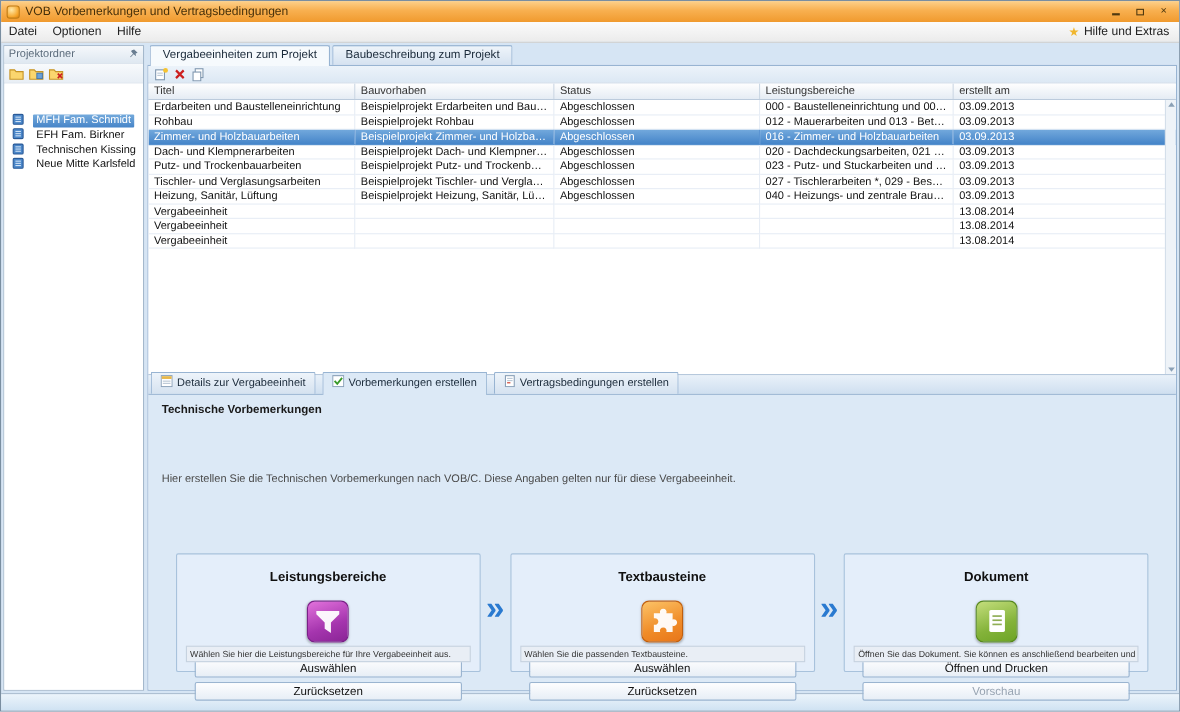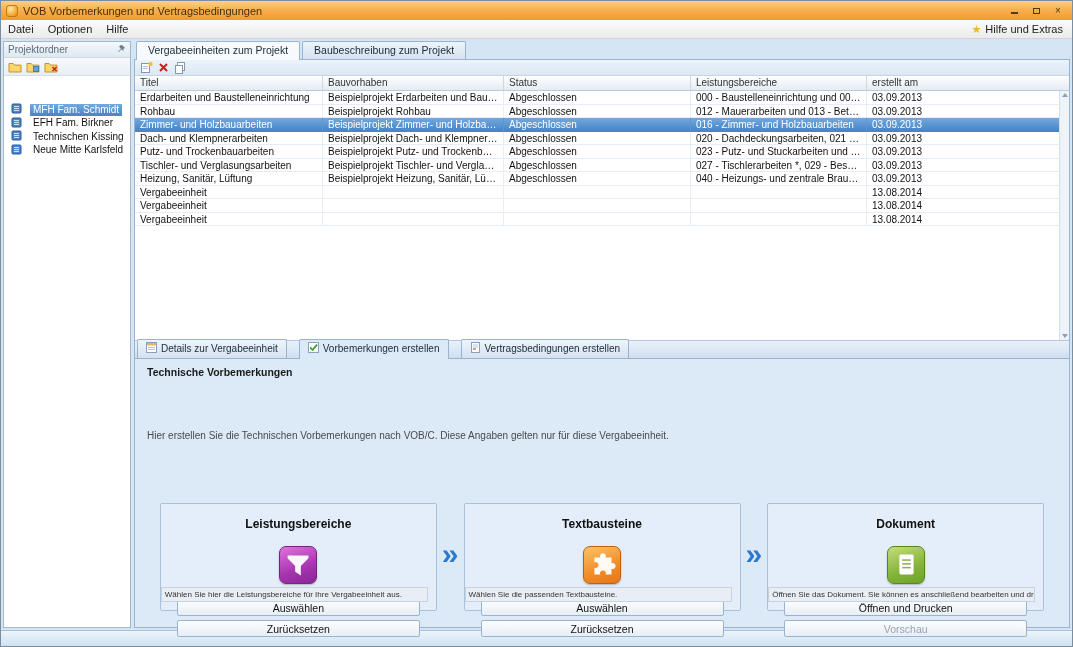--- a/index.html
+++ b/index.html
@@ -53,39 +53,39 @@
   .gh:last-child { border-right:none; }
   .rows-viewport { flex:1; position:relative; background:#fff; overflow:hidden; }
   .r { height:13.5px; }
   .c { font-size:10px; color:#111; padding:0 5px; line-height:13px; border-right:1px solid #e7edf5; border-bottom:1px solid #e7edf5; white-space:nowrap; overflow:hidden; text-overflow:ellipsis; }
   .r.selected .c { background:linear-gradient(#72a8dc,#4585c9); color:#fff; border-right-color:#5b94d2; border-bottom-color:#4585c9; }
   .vscroll { position:absolute; top:0; right:0; bottom:0; width:10px; background:#eef3f8; border-left:1px solid #d4dfea; display:flex; flex-direction:column; align-items:center; justify-content:space-between; padding:2px 0; }
   .arr-up { width:0; height:0; border-left:3px solid transparent; border-right:3px solid transparent; border-bottom:4px solid #8aa0b6; }
   .arr-down { width:0; height:0; border-left:3px solid transparent; border-right:3px solid transparent; border-top:4px solid #8aa0b6; }
 
   
-  .detail-tabs { height:19px; background:linear-gradient(#e9f1f9,#cfdff0); border-top:1px solid #b6c8dc; border-bottom:1px solid #98b4d2; display:flex; align-items:flex-end; gap:12px; padding:2px 2px 0; position:relative; }
+  .detail-tabs { height:19px; background:linear-gradient(#e9f1f9,#cfdff0); border-top:1px solid #b6c8dc; border-bottom:1px solid #98b4d2; display:flex; align-items:flex-end; gap:6px; padding:2px 2px 0; position:relative; }
   .dtab { display:flex; align-items:center; gap:4px; font-size:10px; color:#1a2a3a; padding:2px 8px 3px; border:1px solid #98b4d2; border-bottom:none; border-radius:2px 2px 0 0; background:linear-gradient(#eef4fa,#d5e2f0); white-space:nowrap; }
   .dtab.active { background:#dce9f6; margin-bottom:-1px; padding-bottom:4px; z-index:2; }
 
   
   .detail-panel { flex:1; background:#dce9f6; padding:7px 12px 16px; display:flex; flex-direction:column; min-height:0;gap:48px; }
   .panel-title { font-size:10.5px; font-weight:bold; color:#1a1a1a; }
   .panel-sub { font-size:10px; color:#4a4a4a; margin-top:4px; }
   .cards { flex:1; display:flex; align-items:stretch; justify-content:center; margin-top:14px; min-height:0; }
   .card { width:277px; position:relative; border:1px solid #a8c2dc; background:#e4eefa; border-radius:2px; display:flex; flex-direction:column; align-items:center; }
   .card-title { font-size:12px; font-weight:bold; color:#101010; margin-top:13px; }
   .card-icon { width:38px; height:38px; border-radius:7px; margin-top:15px; display:flex; align-items:center; justify-content:center; box-shadow:0 1px 2px rgba(0,0,0,0.25); }
   .icon-magenta { background:linear-gradient(160deg,#e272dc,#a535ae 60%,#8a2596); border:1px solid #7a2088; }
   .icon-orange { background:linear-gradient(160deg,#fcc367,#f08c28 60%,#e8761a); border:1px solid #c05f0e; }
   .icon-green { background:linear-gradient(160deg,#c4de7c,#84b33a 60%,#6da426); border:1px solid #56881c; }
   .card-buttons { margin-top:15px; width:calc(100% - 32px); display:flex; flex-direction:column; gap:4px; }
   .card-btn { height:17px; font-size:10.5px; color:#111; background:linear-gradient(#fdfdfe,#e7eef6); border:1px solid #9ab4d0; border-radius:2px; display:flex; align-items:center; justify-content:center; white-space:nowrap; }
   .card-btn.disabled { color:#98a4b2; }
-  .card-footer { position:absolute; left:0; right:8px; bottom:8px; background:#e9eef5; border:1px solid #c6d2e0; font-size:8px; color:#333; padding:2px 3px; white-space:nowrap; overflow:hidden; }
+  .card-footer { position:absolute; left:8px; right:8px; bottom:8px; background:#e9eef5; border:1px solid #c6d2e0; font-size:8px; color:#333; padding:2px 3px; white-space:nowrap; overflow:hidden; }
   .chevron { align-self:center; color:#2a7ad0; font-size:30px; font-weight:bold; line-height:1; padding:0 5px 6px; }
 
   
   .statusbar { height:16px; background:linear-gradient(#ecf4fb,#cfe2f2); border-top:1px solid #aec0d2; }
 </style>
 </head>
 <body>
 
 <div class="window">
 

